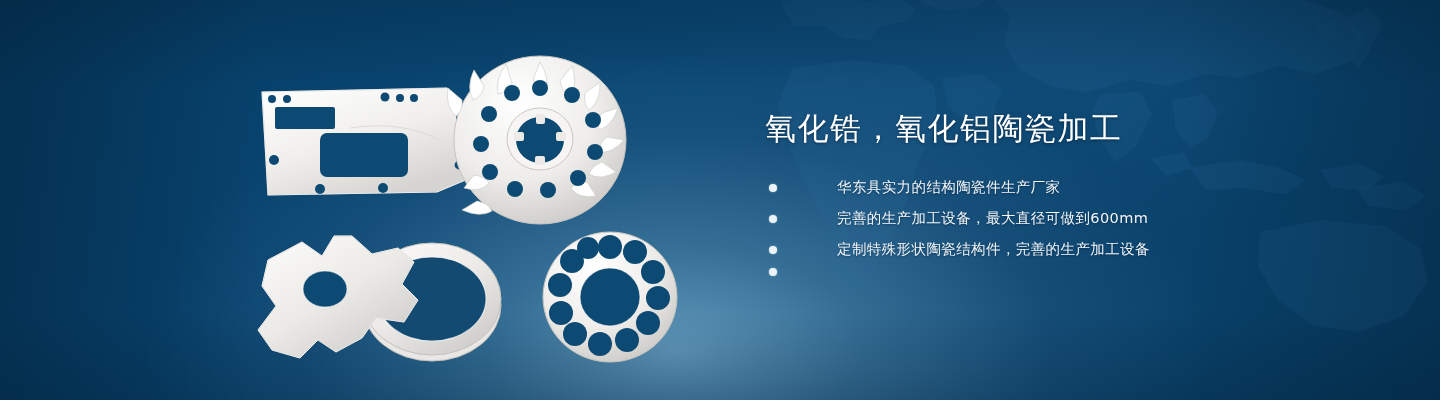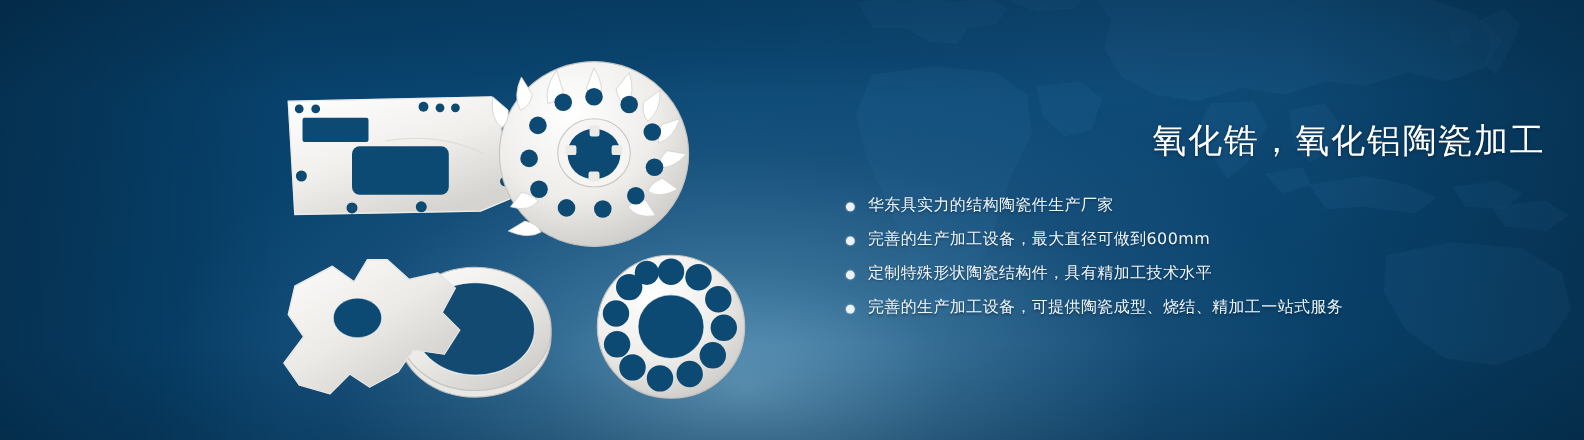--- a/index.html
+++ b/index.html
@@ -10,21 +10,20 @@
   body {
     font-family: "DejaVu Sans", "Liberation Sans", sans-serif;
   }
 
   .banner {
     position: relative;
     width: 1440px;
     height: 400px;
     overflow: hidden;
     background: #074067;
-    text-align: right;
   }
 
   
   .bg-base {
     position: absolute;
     inset: 0;
     background:
       radial-gradient(ellipse 720px 420px at 47% 88%,
           rgba(103,158,192,0.95) 0%,
           rgba(78,132,168,0.62) 26%,
@@ -91,20 +90,21 @@
     margin: 27px 0 0 4px;
     padding: 0;
     list-style: none;
   }
 
   .bullet {
     display: flex;
     align-items: center;
     margin-bottom: 6px;
     white-space: nowrap;
+    gap: 48px;
   }
   .bullet:last-child { margin-bottom: 0; }
 
   .bullet-dot {
     flex: 0 0 auto;
     width: 8px;
     height: 8px;
     margin-right: 12px;
     border-radius: 50%;
     background: #ecf3f8;
@@ -301,22 +301,21 @@
       <li class="bullet">
         <span class="bullet-dot"></span>
         <span class="bullet-text">华东具实力的结构陶瓷件生产厂家</span>
       </li>
       <li class="bullet">
         <span class="bullet-dot"></span>
         <span class="bullet-text">完善的生产加工设备，最大直径可做到600mm</span>
       </li>
       <li class="bullet">
         <span class="bullet-dot"></span>
-        <span class="bullet-text">定制特殊形状陶瓷结构件，具有精加工技术水平</span>
+        <span class="bullet-text">定制特殊形状陶瓷结构件，完善的生产加工设备</span>
       </li>
       <li class="bullet">
         <span class="bullet-dot"></span>
-        <span class="bullet-text">完善的生产加工设备，可提供陶瓷成型、烧结、精加工一站式服务</span>
       </li>
     </ul>
 
   </div>
 </div>
 
 </body></html>

